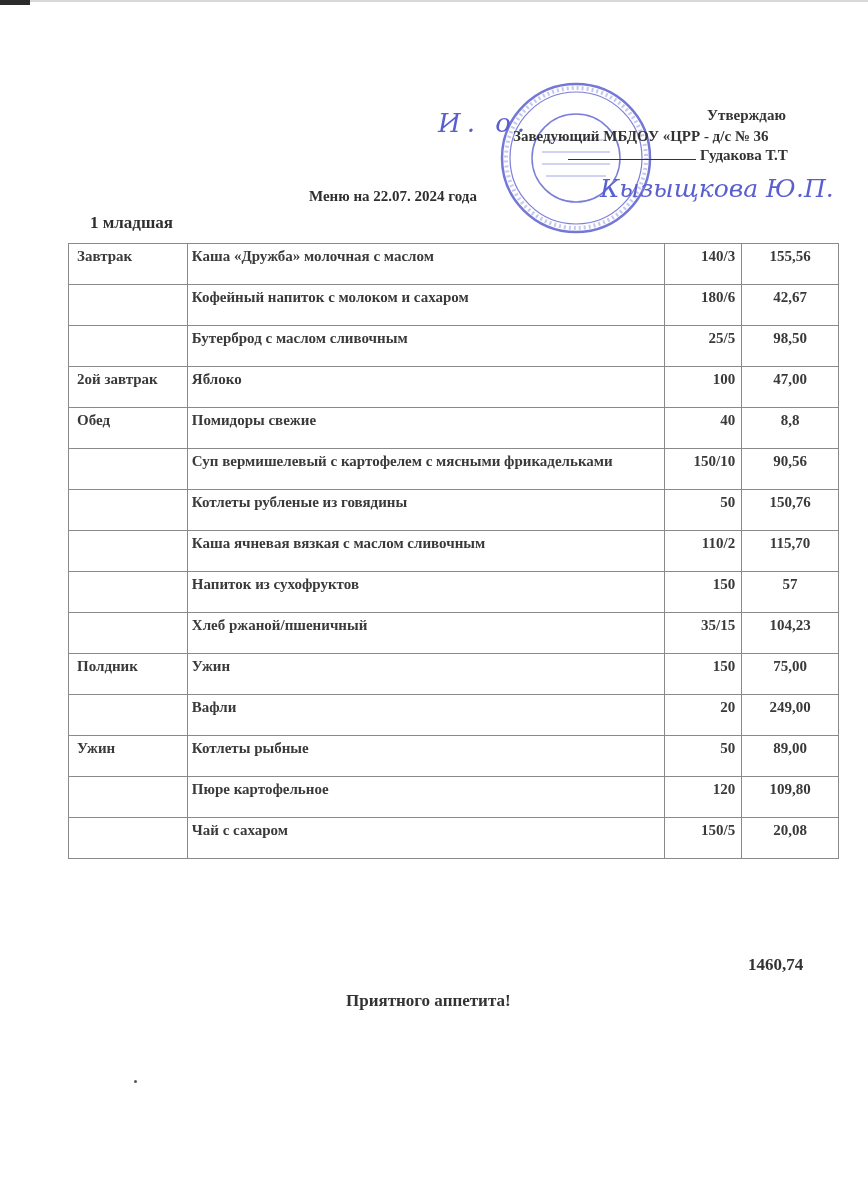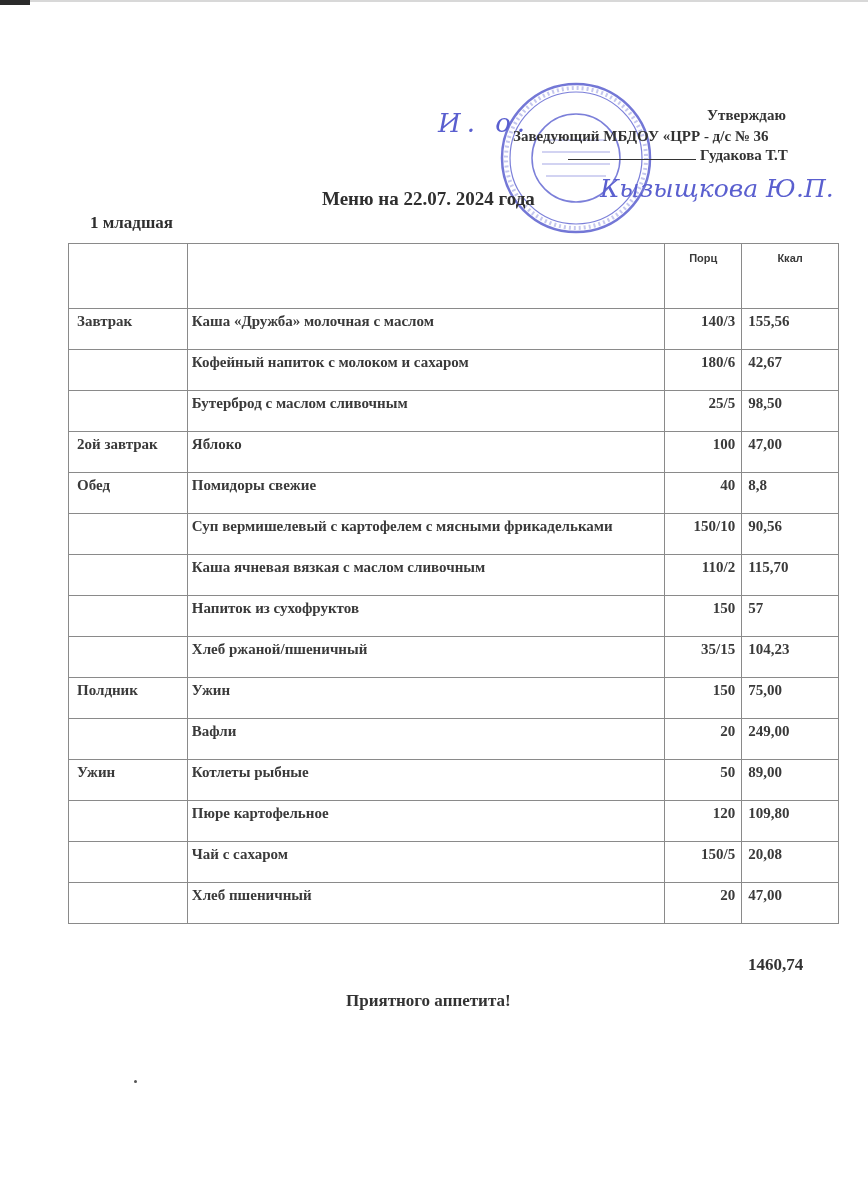--- a/index.html
+++ b/index.html
@@ -14,32 +14,32 @@
   .approve-1 { left: 707px; top: 107px; }
   .approve-2 { left: 513px; top: 128px; }
   .approve-3 { left: 568px; top: 147px; }
   .approve-3 .sign-line { display: inline-block; width: 128px; border-bottom: 1px solid #333; margin-right: 4px; vertical-align: baseline; }
 
   .stamp { position: absolute; left: 498px; top: 80px; width: 156px; height: 156px; }
   .handwriting { position: absolute; font-family: "DejaVu Serif", serif; font-style: italic; color: #5a5fcf; font-size: 26px; }
   .hw-1 { left: 438px; top: 108px; letter-spacing: 6px; }
   .hw-2 { left: 600px; top: 174px; font-size: 25px; }
 
-  .title { position: absolute; left: 322px; top: 188px; font-size: 19px; font-weight: bold; color: #2f2f2f; }
+  .title { position: absolute; left: 309px; top: 188px; font-size: 15px; font-weight: bold; color: #2f2f2f; }
   .group { position: absolute; left: 90px; top: 213px; font-size: 17px; font-weight: bold; color: #2f2f2f; }
 
   table.menu {
     position: absolute; left: 68px; top: 243px; width: 771px; border-collapse: collapse;
     font-size: 15px; font-weight: bold; color: #3a3a3a;
   }
   table.menu td { border: 1px solid #8a8a8a; vertical-align: top; padding: 4px 6px; }
   table.menu td.meal { width: 104px; padding-left: 8px; }
   table.menu td.dish { width: 468px; padding-left: 4px; }
   table.menu td.portion { width: 64px; text-align: right; }
-  table.menu td.kcal { width: 84px; text-align: left; }
+  table.menu td.kcal { width: 84px; text-align: center; }
   table.menu tr.header td { height: 52px; font-size: 11px; font-family: "Liberation Sans", sans-serif; }
   table.menu tr.header td.portion, table.menu tr.header td.kcal { text-align: center; padding-top: 8px; }
   table.menu tr.row td { height: 32px; }
 
   .footer-text { position: absolute; left: 346px; top: 991px; font-size: 17px; font-weight: bold; color: #333; }
   .footer-total { position: absolute; left: 748px; top: 955px; font-size: 17px; font-weight: bold; color: #333; }
   .speck { position: absolute; width: 3px; height: 3px; background: #555; border-radius: 50%; }
 </style>
 </head>
 <body>
@@ -65,26 +65,20 @@
 
 <div class="approve approve-1">Утверждаю</div>
 <div class="approve approve-2">Заведующий МБДОУ «ЦРР -  д/с № 36</div>
 <div class="approve approve-3"><span class="sign-line"></span><span>Гудакова Т.Т</span></div>
 
 <div class="title">Меню на 22.07. 2024 года</div>
 <div class="group">1 младшая</div>
 
 <table class="menu">
   <tbody id="menu-body">
-    <tr class="header">
-      <td class="meal"></td>
-      <td class="dish"></td>
-      <td class="portion">Порц</td>
-      <td class="kcal">Ккал</td>
-    </tr>
   <tr class="row">
         <td class="meal">Завтрак</td>
         <td class="dish">Каша «Дружба»  молочная с маслом</td>
         <td class="portion">140/3</td>
         <td class="kcal">155,56</td>
       </tr>
       <tr class="row">
         <td class="meal"></td>
         <td class="dish">Кофейный напиток с молоком и сахаром</td>
         <td class="portion">180/6</td>
@@ -106,20 +100,26 @@
         <td class="meal">Обед</td>
         <td class="dish">Помидоры свежие</td>
         <td class="portion">40</td>
         <td class="kcal">8,8</td>
       </tr>
       <tr class="row">
         <td class="meal"></td>
         <td class="dish">Суп вермишелевый с картофелем с мясными фрикадельками</td>
         <td class="portion">150/10</td>
         <td class="kcal">90,56</td>
+      </tr>
+      <tr class="row">
+        <td class="meal"></td>
+        <td class="dish">Котлеты рубленые из говядины</td>
+        <td class="portion">50</td>
+        <td class="kcal">150,76</td>
       </tr>
       <tr class="row">
         <td class="meal"></td>
         <td class="dish">Каша ячневая вязкая с маслом сливочным</td>
         <td class="portion">110/2</td>
         <td class="kcal">115,70</td>
       </tr>
       <tr class="row">
         <td class="meal"></td>
         <td class="dish">Напиток из сухофруктов</td>
@@ -155,25 +155,19 @@
         <td class="dish">Пюре картофельное</td>
         <td class="portion">120</td>
         <td class="kcal">109,80</td>
       </tr>
       <tr class="row">
         <td class="meal"></td>
         <td class="dish">Чай с сахаром</td>
         <td class="portion">150/5</td>
         <td class="kcal">20,08</td>
       </tr>
-      <tr class="row">
-        <td class="meal"></td>
-        <td class="dish">Хлеб пшеничный</td>
-        <td class="portion">20</td>
-        <td class="kcal">47,00</td>
-      </tr>
     </tbody>
 </table>
 
 <div class="footer-text">Приятного аппетита!</div>
 <div class="footer-total">1460,74</div>
 
 <div class="speck" style="left:134px; top:1080px;"></div>
 
 </body></html>

